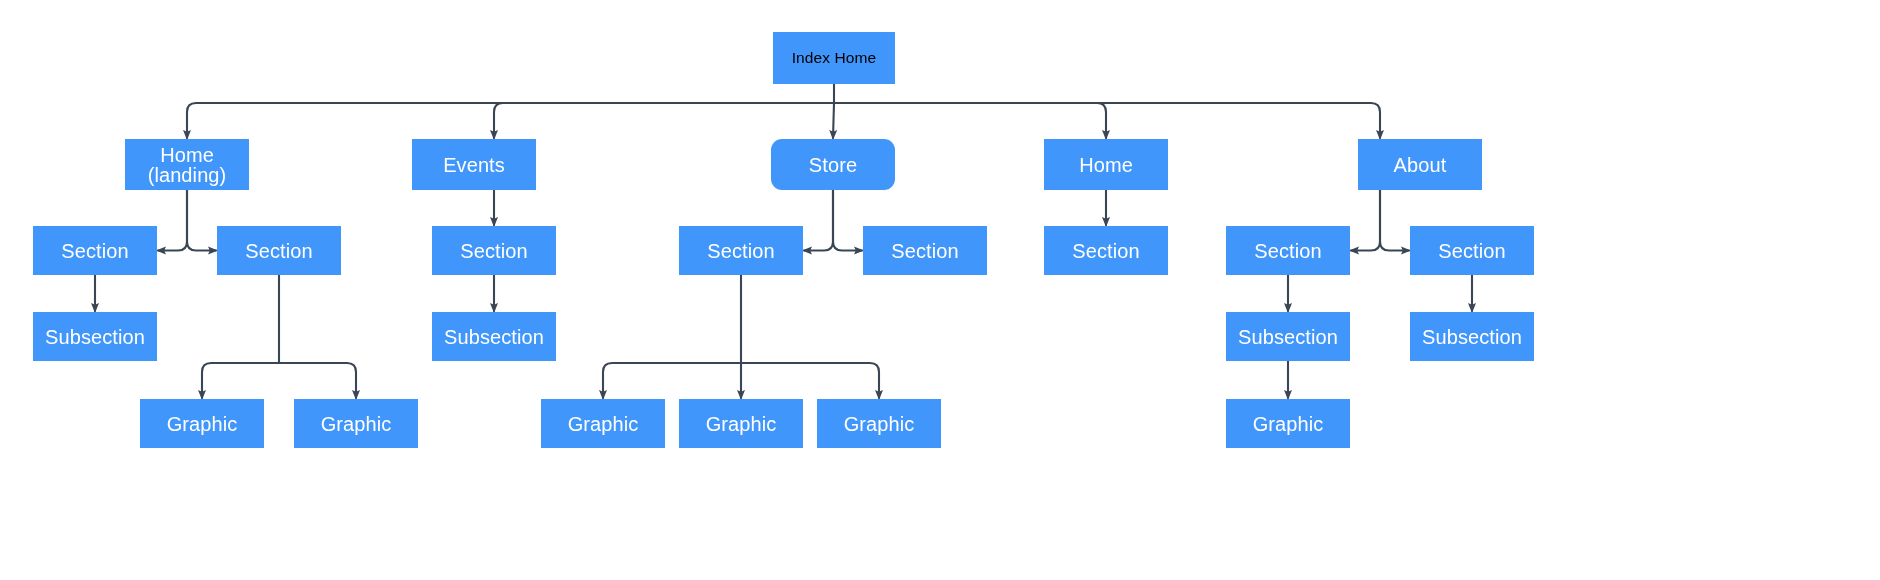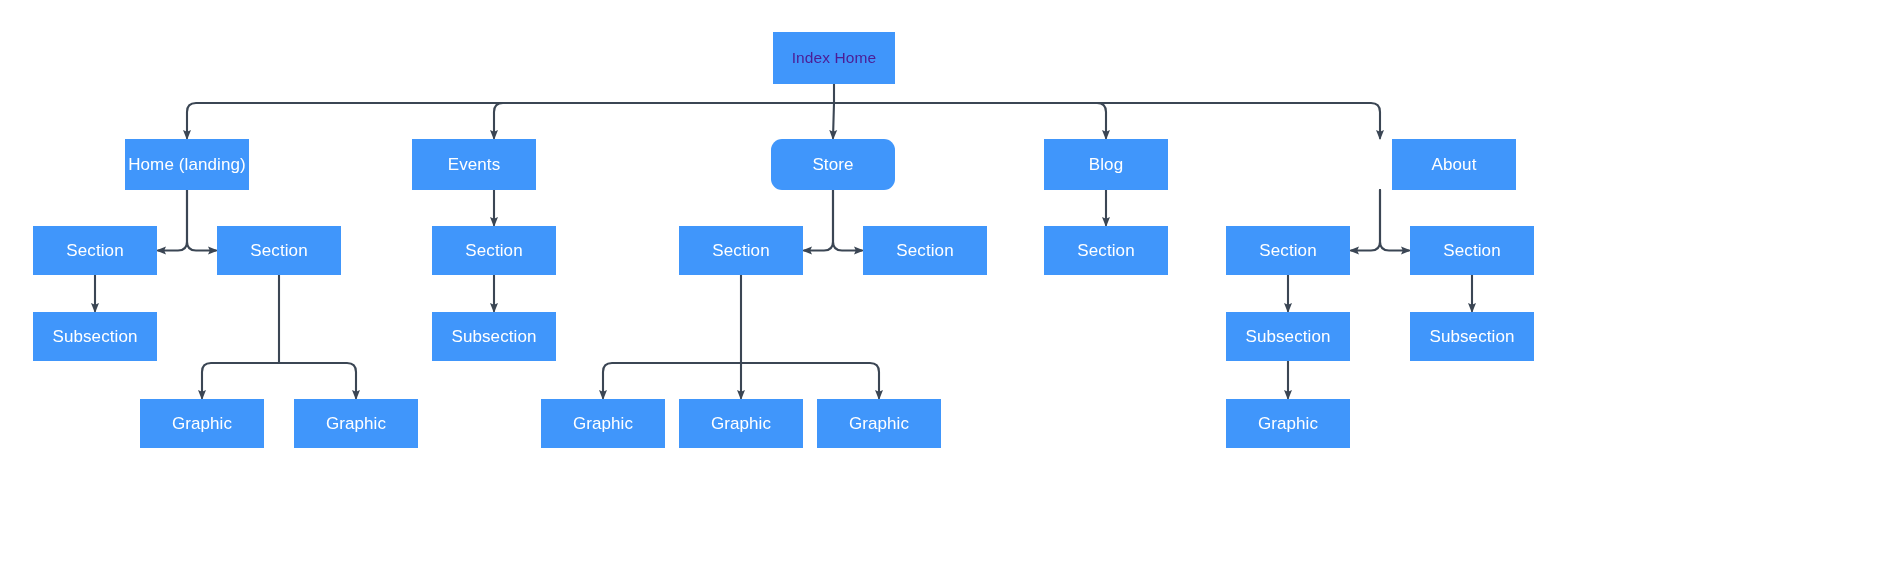--- a/index.html
+++ b/index.html
@@ -24,21 +24,21 @@
     pointer-events: none;
   }
   .node {
     position: absolute;
     box-sizing: border-box;
     display: flex;
     align-items: center;
     justify-content: center;
     color: #ffffff;
     background: #4096fb;
-    font-size: 17px;
+    font-size: 20px;
     font-weight: 400;
     letter-spacing: 0.1px;
     line-height: 1;
     text-align: center;
     user-select: none;
   }
   .node.root { font-size: 15.5px; }
 </style>
 </head>
 <body>
@@ -76,36 +76,36 @@
       <path d="M1472,275 L1472,311" fill="none" stroke="#3b4654" stroke-width="2.1" stroke-linecap="round" stroke-linejoin="round" marker-end="url(#arrow)"></path>
       <path d="M279,275 L279,363" fill="none" stroke="#3b4654" stroke-width="2.1" stroke-linecap="round" stroke-linejoin="round"></path>
       <path d="M279,363 L211,363 Q202,363 202,372 L202,398" fill="none" stroke="#3b4654" stroke-width="2.1" stroke-linecap="round" stroke-linejoin="round" marker-end="url(#arrow)"></path>
       <path d="M279,363 L347,363 Q356,363 356,372 L356,398" fill="none" stroke="#3b4654" stroke-width="2.1" stroke-linecap="round" stroke-linejoin="round" marker-end="url(#arrow)"></path>
       <path d="M741,275 L741,363" fill="none" stroke="#3b4654" stroke-width="2.1" stroke-linecap="round" stroke-linejoin="round"></path>
       <path d="M741,363 L612,363 Q603,363 603,372 L603,398" fill="none" stroke="#3b4654" stroke-width="2.1" stroke-linecap="round" stroke-linejoin="round" marker-end="url(#arrow)"></path>
       <path d="M741,363 L741,398" fill="none" stroke="#3b4654" stroke-width="2.1" stroke-linecap="round" stroke-linejoin="round" marker-end="url(#arrow)"></path>
       <path d="M741,363 L870,363 Q879,363 879,372 L879,398" fill="none" stroke="#3b4654" stroke-width="2.1" stroke-linecap="round" stroke-linejoin="round" marker-end="url(#arrow)"></path>
       <path d="M1288,361 L1288,398" fill="none" stroke="#3b4654" stroke-width="2.1" stroke-linecap="round" stroke-linejoin="round" marker-end="url(#arrow)"></path>
     </svg>
-<div class="node root" style="left: 773px; top: 32px; width: 122px; height: 52px; background: rgb(64, 150, 251); color: #4c1d95;">
+<div class="node root" style="left: 773px; top: 32px; width: 122px; height: 52px; background: rgb(64, 150, 251); color: #000000;">
       <span>Index Home</span>
     </div>
     <div class="node" style="left: 125px; top: 139px; width: 124px; height: 51px; background: rgb(64, 150, 251); color: rgb(255, 255, 255);">
       <span>Home (landing)</span>
     </div>
     <div class="node" style="left: 412px; top: 139px; width: 124px; height: 51px; background: rgb(64, 150, 251); color: rgb(255, 255, 255);">
       <span>Events</span>
     </div>
     <div class="node" style="left: 771px; top: 139px; width: 124px; height: 51px; background: rgb(64, 150, 251); color: rgb(255, 255, 255); border-radius: 11px;">
       <span>Store</span>
     </div>
     <div class="node" style="left: 1044px; top: 139px; width: 124px; height: 51px; background: rgb(64, 150, 251); color: rgb(255, 255, 255);">
-      <span>Blog</span>
+      <span>Home</span>
     </div>
-    <div class="node" style="left: 1392px; top: 139px; width: 124px; height: 51px; background: rgb(64, 150, 251); color: rgb(255, 255, 255);">
+    <div class="node" style="left: 1358px; top: 139px; width: 124px; height: 51px; background: rgb(64, 150, 251); color: rgb(255, 255, 255);">
       <span>About</span>
     </div>
     <div class="node" style="left: 33px; top: 226px; width: 124px; height: 49px; background: rgb(64, 150, 251); color: rgb(255, 255, 255);">
       <span>Section</span>
     </div>
     <div class="node" style="left: 217px; top: 226px; width: 124px; height: 49px; background: rgb(64, 150, 251); color: rgb(255, 255, 255);">
       <span>Section</span>
     </div>
     <div class="node" style="left: 432px; top: 226px; width: 124px; height: 49px; background: rgb(64, 150, 251); color: rgb(255, 255, 255);">
       <span>Section</span>

